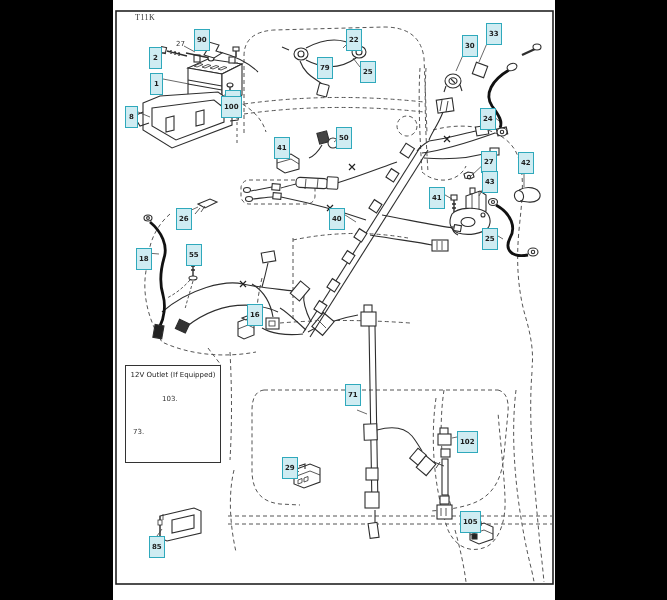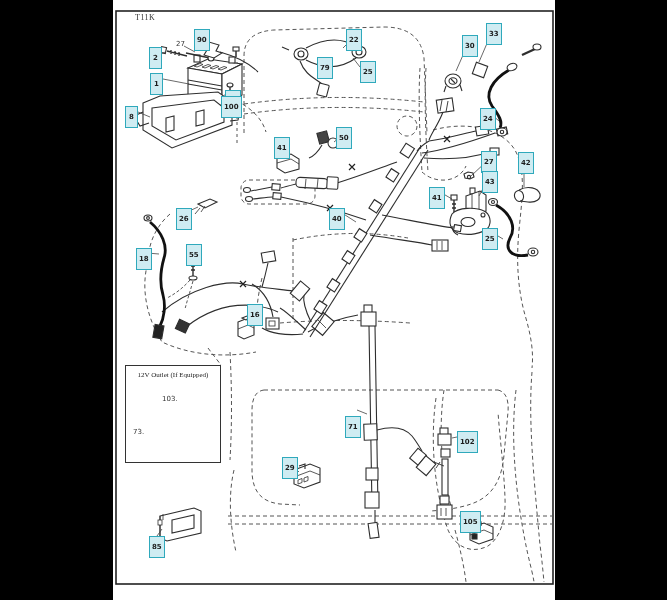--- a/index.html
+++ b/index.html
@@ -6,21 +6,21 @@
   .stage{position:relative;width:667px;height:600px;background:#000;overflow:hidden;
          font-family:"DejaVu Sans","Liberation Sans",sans-serif;}
   .page{position:absolute;left:113px;top:0;width:442px;height:600px;background:#fff;}
   svg.art{position:absolute;left:0;top:0;pointer-events:none;}
   .diagram-code{position:absolute;left:135px;top:13px;font-size:8px;color:#333;letter-spacing:.5px;font-family:Liberation Serif, serif;}
   .co{position:absolute;z-index:5;font-size:7px;line-height:8px;font-weight:600;color:#1d1d1d;
       background:#cfecf2;border:1px solid #2fa9bc;padding:6px 2px;text-align:center;min-width:7px;}
   .plain{position:absolute;z-index:5;font-size:7px;line-height:8px;color:#333;}
   .inset{position:absolute;z-index:2;background:#fff;border:1.5px solid #333;}
   .inset .title{margin-top:5px;text-align:center;font-size:7px;color:#222;}
-  .box-outlet{left:125px;top:365px;width:94px;height:96px;font-family:Liberation Serif, serif;}
+  .box-outlet{left:125px;top:365px;width:94px;height:96px;}
   .box-service{left:125px;top:471px;width:94px;height:98px;}
 </style>
 </head>
 <body>
 
 <div class="stage">
   <div class="page"></div>
 
   <div class="inset box-outlet">
     <div class="title">12V Outlet (If Equipped)</div>
@@ -364,21 +364,21 @@
   <div class="co" style="left:136px;top:248px">18</div>
   <div class="co" style="left:186px;top:244px">55</div>
   <div class="co" style="left:329px;top:208px">40</div>
   <div class="co" style="left:429px;top:187px">41</div>
   <div class="co" style="left:481px;top:151px">27</div>
   <div class="co" style="left:482px;top:171px">43</div>
   <div class="co" style="left:518px;top:152px">42</div>
   <div class="co" style="left:482px;top:228px">25</div>
   <div class="co" style="left:247px;top:304px">16</div>
   <div class="co" style="left:282px;top:457px">29</div>
-  <div class="co" style="left:345px;top:416px">71</div>
+  <div class="co" style="left:345px;top:384px">71</div>
   <div class="co" style="left:457px;top:431px">102</div>
   <div class="co" style="left:460px;top:511px">105</div>
   <div class="co" style="left:149px;top:536px">85</div>
 
   <div class="plain" style="left:176px;top:40px">27</div>
   <div class="plain" style="left:162px;top:395px">103.</div>
   <div class="plain" style="left:133px;top:428px">73.</div>
 </div>
 
 </body></html>

